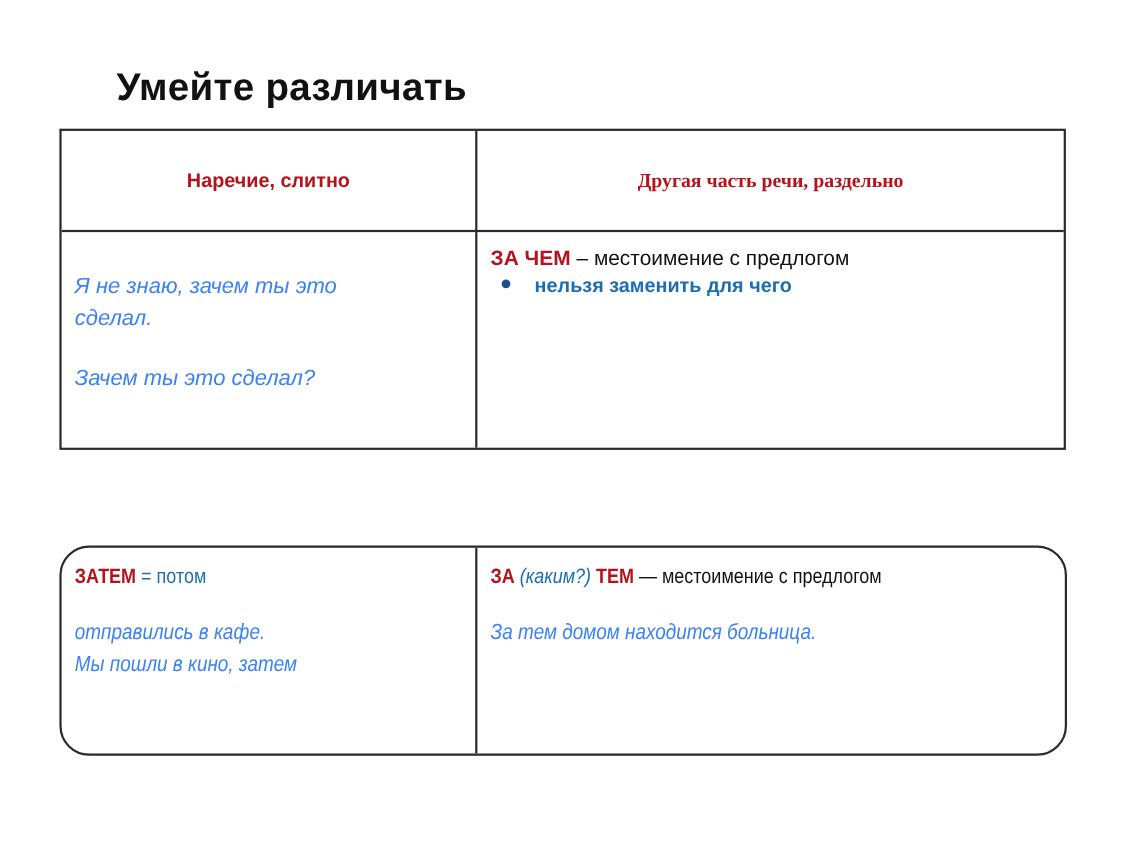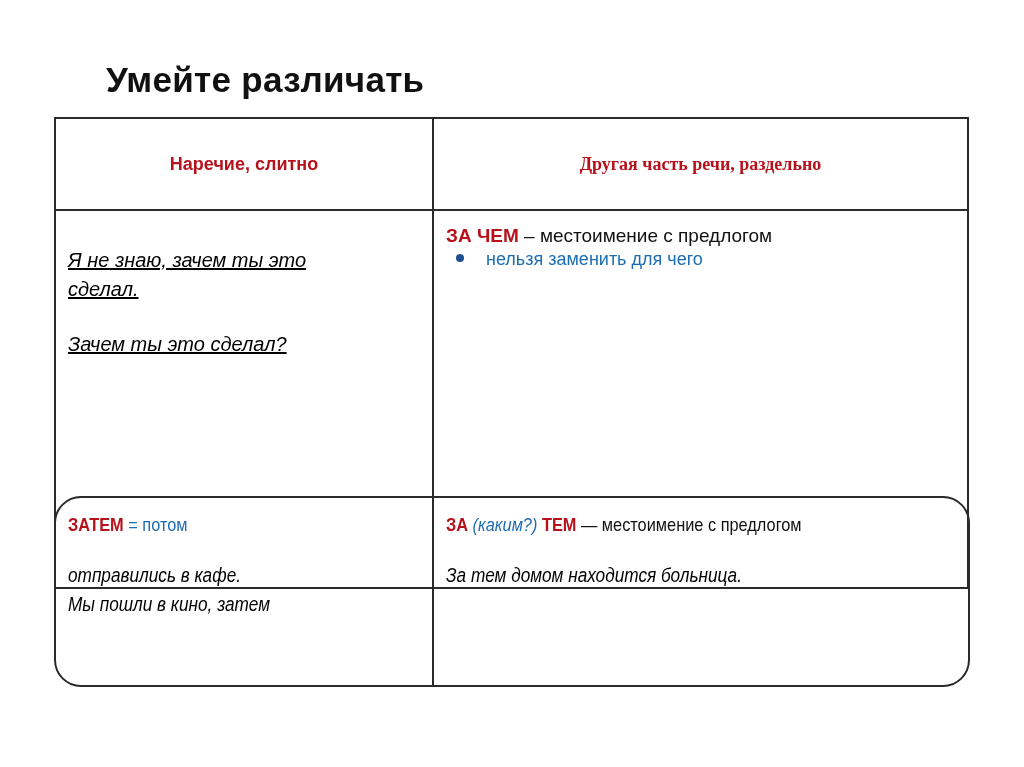--- a/index.html
+++ b/index.html
@@ -5,38 +5,38 @@
     html, body { margin: 0; padding: 0; }
     body {
       width: 1024px; height: 767px; background: #ffffff; position: relative; overflow: hidden;
       font-family: "Liberation Sans", sans-serif; color: #111;
     }
     .title {
       position: absolute; left: 106px; top: 60px;
       font-size: 35px; font-weight: bold; color: #111; letter-spacing: 0.3px;
     }
     .tbl { position: absolute; border: 2px solid #2a2a2a; box-sizing: border-box; }
-    .tbl1 { left: 54px; top: 117px; width: 915px; height: 472px; }
+    .tbl1 { left: 54px; top: 117px; width: 915px; height: 292px; }
     .tbl2 { left: 54px; top: 496px; width: 916px; height: 191px; border-radius: 27px; }
     .cell { position: absolute; box-sizing: border-box; }
     .vdiv { position: absolute; top: 0; bottom: 0; left: 376px; width: 2px; background: #2a2a2a; }
     .hdiv { position: absolute; left: 0; right: 0; top: 90px; height: 2px; background: #2a2a2a; }
     .hdr {
       top: 0; height: 90px; display: flex; align-items: center; justify-content: center;
       color: #b5121b; font-weight: bold; font-size: 18px;
     }
     .hdr.left { left: 0; width: 376px; }
     .hdr.right { left: 378px; right: 0; font-family: Liberation Serif, serif; }
     .body-l { left: 12px; top: 104px; width: 360px; }
     .body-r { left: 390px; top: 104px; width: 510px; }
     .red { color: #b5121b; font-weight: bold; }
     .blue { color: #1d6db3; }
     .line { font-size: 19px; line-height: 25px; }
-    .ex { font-size: 20px; font-style: italic; line-height: 29px; color: #000000; text-decoration: underline; }
-    .bullet { font-size: 18px; line-height: 22px; padding-left: 10px; }
+    .ex { font-size: 20px; font-style: italic; line-height: 29px; color: #3b82f6; }
+    .bullet { font-size: 18px; line-height: 22px; padding-left: 10px; font-weight: bold; }
     .dot { display: inline-block; width: 8px; height: 8px; border-radius: 50%; background: #1d4f8f; margin-right: 22px; vertical-align: middle; position: relative; top: -2px; }
     .t2l { left: 12px; top: 14px; width: 360px; }
     .t2r { left: 390px; top: 14px; width: 520px; }
     .t2 .line { font-size: 19px; transform-origin: left top; }
     .sq { display: inline-block; transform: scaleX(0.86); transform-origin: left; white-space: nowrap; }
   </style>
 </head>
 <body>
 
 <div class="title">Умейте различать</div>

